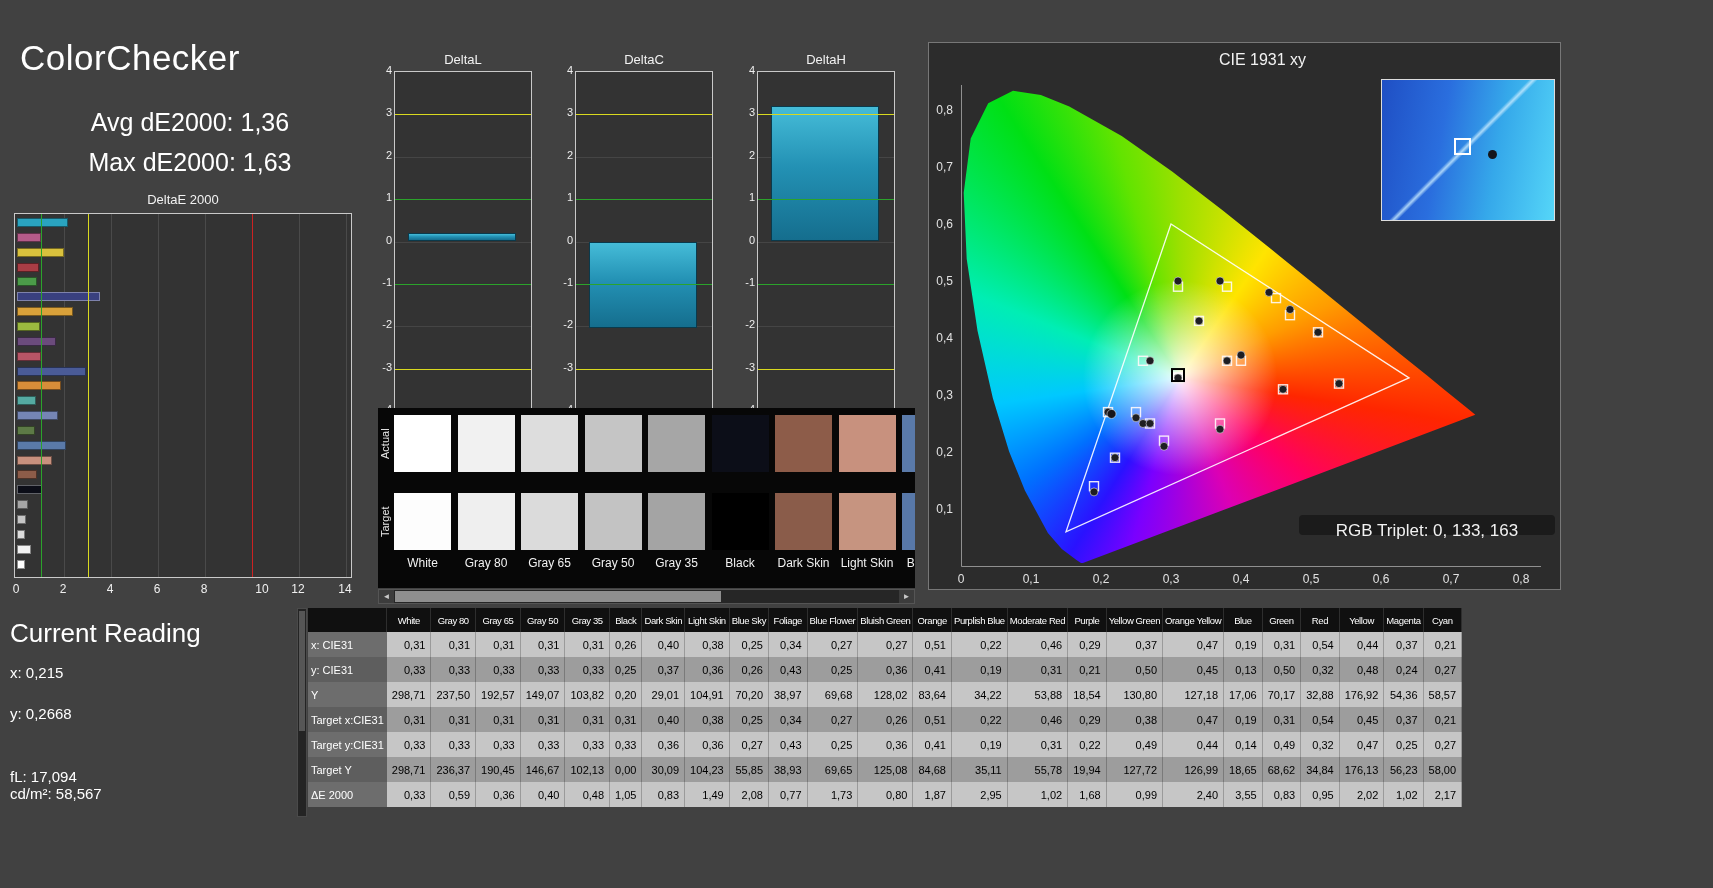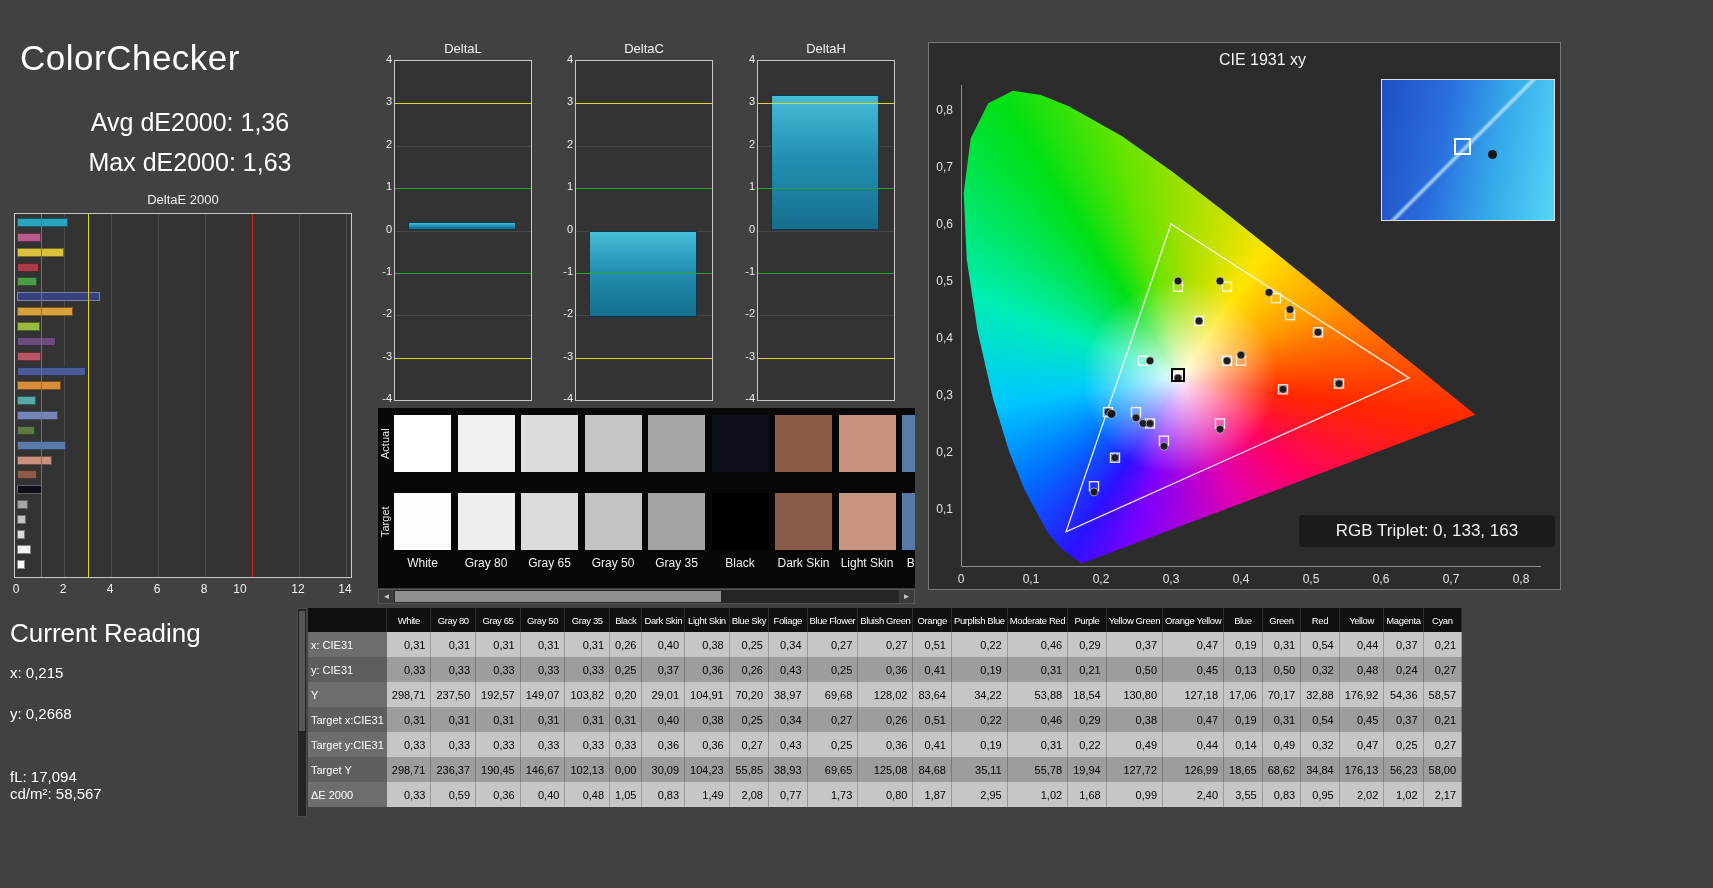--- a/index.html
+++ b/index.html
@@ -12,21 +12,21 @@
   #avg{top:88px;} #max{top:128px;}
   
   #de-title{left:14px;top:172px;width:338px;text-align:center;font-size:13px;color:#f2f2f2;}
   #de-box{left:14px;top:193px;width:336px;height:363px;background:#333333;border:1px solid #c9c9c9;}
   #de-xaxis{left:14px;top:562px;width:338px;height:15px;font-size:12px;color:#f0f0f0;}
   .de-tick{position:absolute;transform:translateX(-50%);}
   .vline{position:absolute;top:0;bottom:0;width:1px;}
   .hline{position:absolute;left:0;right:0;height:1px;}
   .de-bar{position:absolute;left:2px;height:9px;box-sizing:border-box;border:1px solid rgba(0,0,0,.45);}
   
-  .mini{position:absolute;top:40px;width:153px;height:253px;}
+  .mini{position:absolute;top:51px;width:153px;height:253px;}
   .mini-title{position:absolute;top:-19px;left:15px;width:138px;text-align:center;font-size:13px;color:#f2f2f2;}
   .mini-box{position:absolute;left:15px;top:0;width:136px;height:339px;background:#333333;border:1px solid #c9c9c9;overflow:hidden;}
   .mini-ylab{position:absolute;left:0;width:13px;text-align:right;font-size:11px;color:#eee;}
   .mini-bar{position:absolute;left:13px;width:108px;box-sizing:border-box;
             background:linear-gradient(180deg,#45bcd8 0%,#2391b4 45%,#156e8e 100%);
             border:1px solid #0a3a4c;}
   
   #patches{left:378px;top:388px;width:537px;height:180px;background:#070707;overflow:hidden;}
   .rowlab{position:absolute;left:1px;width:13px;height:57px;writing-mode:vertical-rl;transform:rotate(180deg);
           font-size:11px;color:#e8e8e8;text-align:center;}
@@ -47,21 +47,21 @@
          #7a00ff 196deg,#2a12ff 212deg,#0070ff 236deg,#00c8ff 262deg,#00eeb4 292deg,#00e014 327deg,
          #62e400 345deg,#9ce000 360deg);}
   #cie-svg{position:absolute;left:0;top:0;}
   #cie-svg text{fill:#e2e2e2;font-size:12px;font-family:"Liberation Sans",sans-serif;}
   #cie-inset{position:absolute;left:452px;top:36px;width:172px;height:140px;border:1px solid #ddd;
      background:
        linear-gradient(135deg, rgba(0,0,0,0) 47%, rgba(200,235,255,0.8) 48.5%, rgba(0,0,0,0) 50%),
        linear-gradient(100deg,#1f4fc4 0%,#2a6ede 35%,#35a8ea 65%,#55d6f8 100%);}
   #inset-square{position:absolute;left:72px;top:58px;width:13px;height:13px;border:2px solid #fff;}
   #inset-dot{position:absolute;left:106px;top:70px;width:9px;height:9px;border-radius:50%;background:#15161c;}
-  #cie-rgb{position:absolute;left:370px;top:472px;width:256px;height:32px;background:#1b1b1b;border-radius:4px;
+  #cie-rgb{position:absolute;left:370px;top:472px;width:256px;height:20px;background:#1b1b1b;border-radius:4px;
      color:#f2f2f2;font-size:17px;line-height:32px;text-align:center;}
   
   #cr-title{left:10px;top:598px;font-size:26px;}
   .cr-line{left:10px;font-size:15px;}
   
   #tgutter{left:297px;top:588px;width:10px;height:209px;background:#242424;border:1px solid #4a4a4a;box-sizing:border-box;}
   #gthumb{position:absolute;left:1px;top:2px;width:6px;height:120px;background:#565656;}
   #tablewrap{left:308px;top:588px;}
   table{border-collapse:collapse;width:1129px;table-layout:auto;}
   thead th{background:#101010;color:#fff;font-size:9.5px;letter-spacing:-0.4px;font-weight:normal;
@@ -118,21 +118,21 @@
       <div class="vline" style="left: 25.5px; background: rgb(43, 163, 43);"></div>
       <div class="vline" style="left: 72.5px; background: rgb(217, 217, 31);"></div>
       <div class="vline" style="left: 237px; background: rgb(204, 34, 34);"></div>
     </div>
   <div id="de-xaxis" class="abs">
       <div class="de-tick" style="left: 2px;">0</div>
       <div class="de-tick" style="left: 49px;">2</div>
       <div class="de-tick" style="left: 96px;">4</div>
       <div class="de-tick" style="left: 143px;">6</div>
       <div class="de-tick" style="left: 190px;">8</div>
-      <div class="de-tick" style="left: 226px;">10</div>
+      <div class="de-tick" style="left: 248px;">10</div>
       <div class="de-tick" style="left: 284px;">12</div>
       <div class="de-tick" style="left: 331px;">14</div>
     </div>
 
   <div id="mini-l" class="mini" style="left:379px;">
     <div class="mini-title">DeltaL</div>
     <div class="mini-box">
         <div class="hline" style="top: 84.75px; background: rgb(69, 69, 69);"></div>
         <div class="hline" style="top: 169.5px; background: rgb(69, 69, 69);"></div>
         <div class="hline" style="top: 254.25px; background: rgb(69, 69, 69);"></div>

